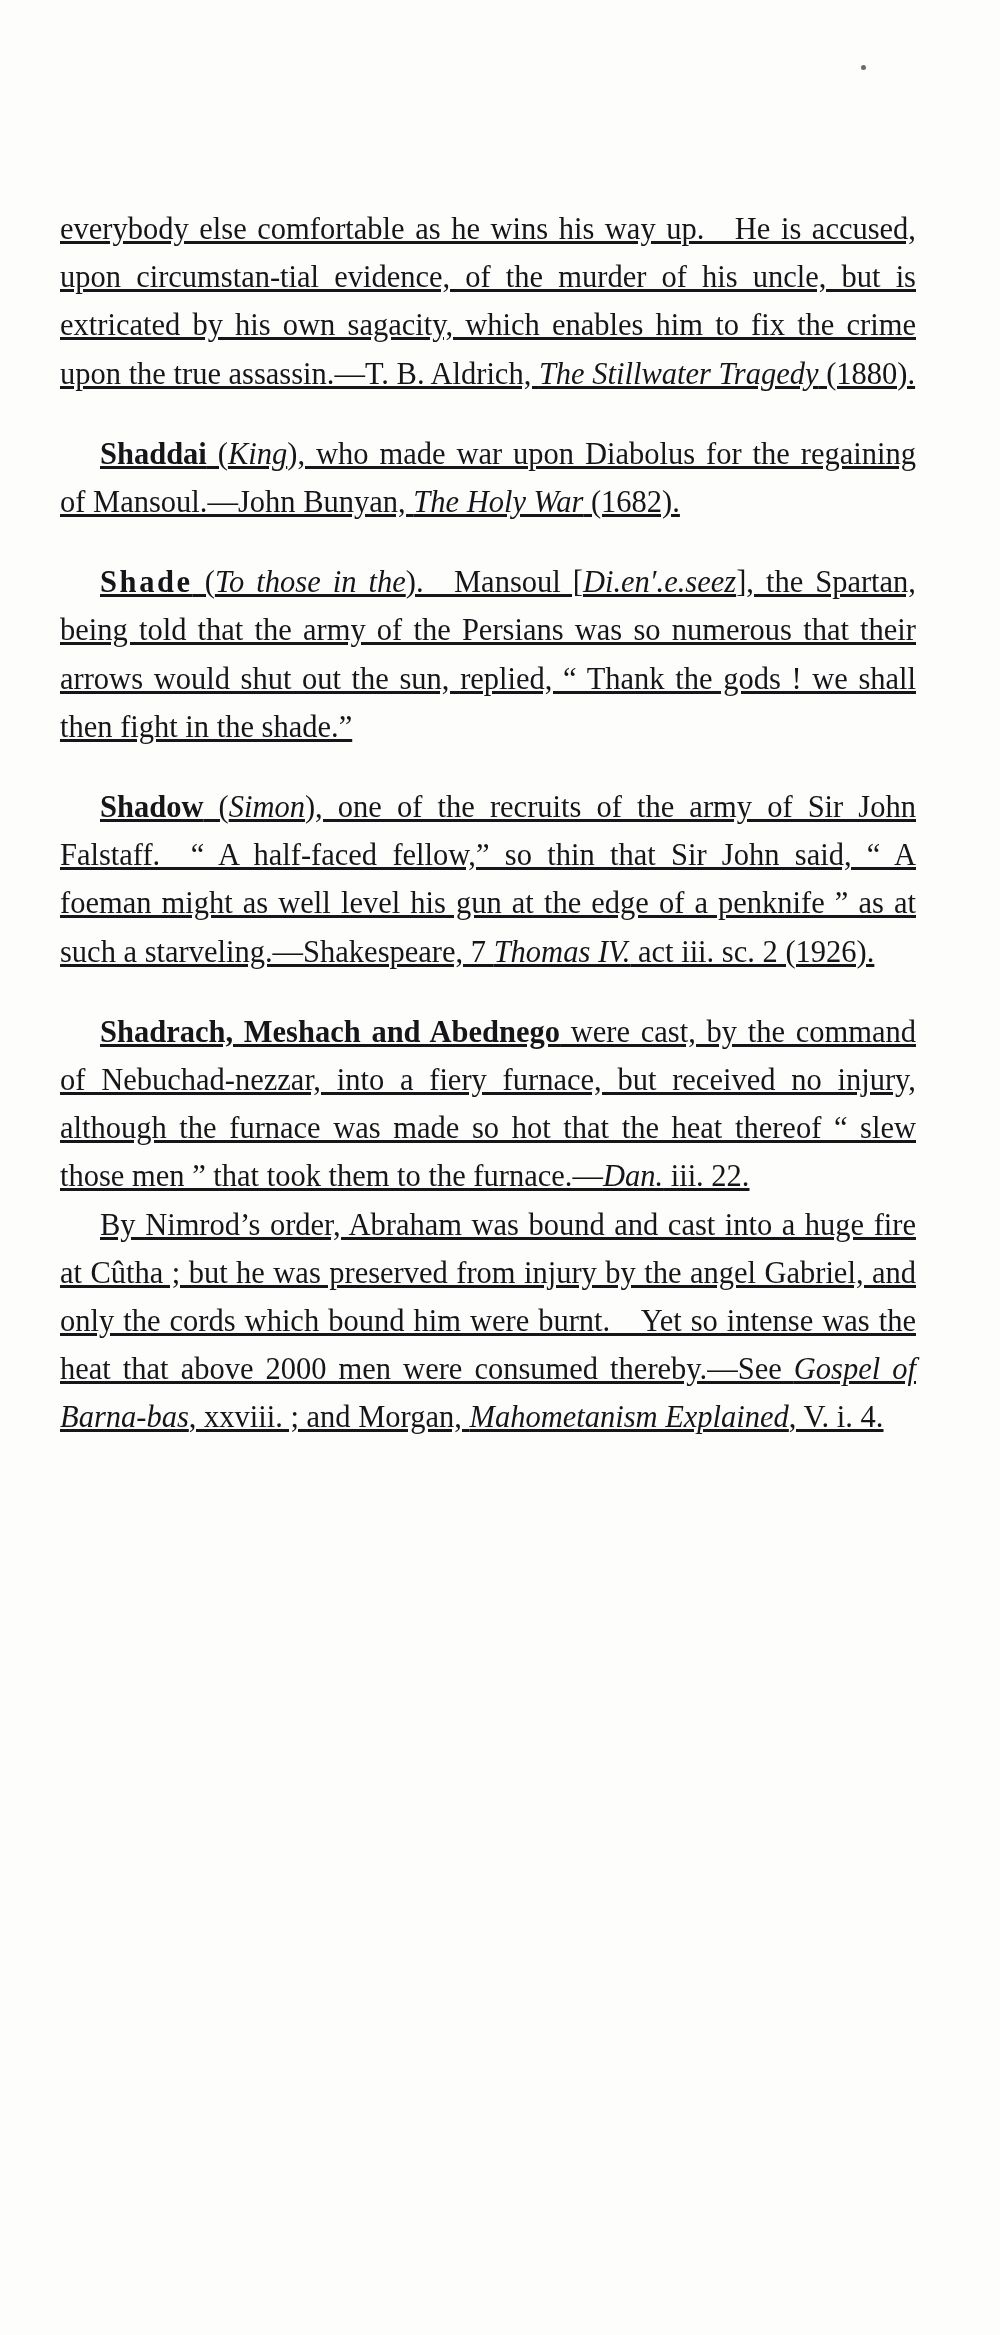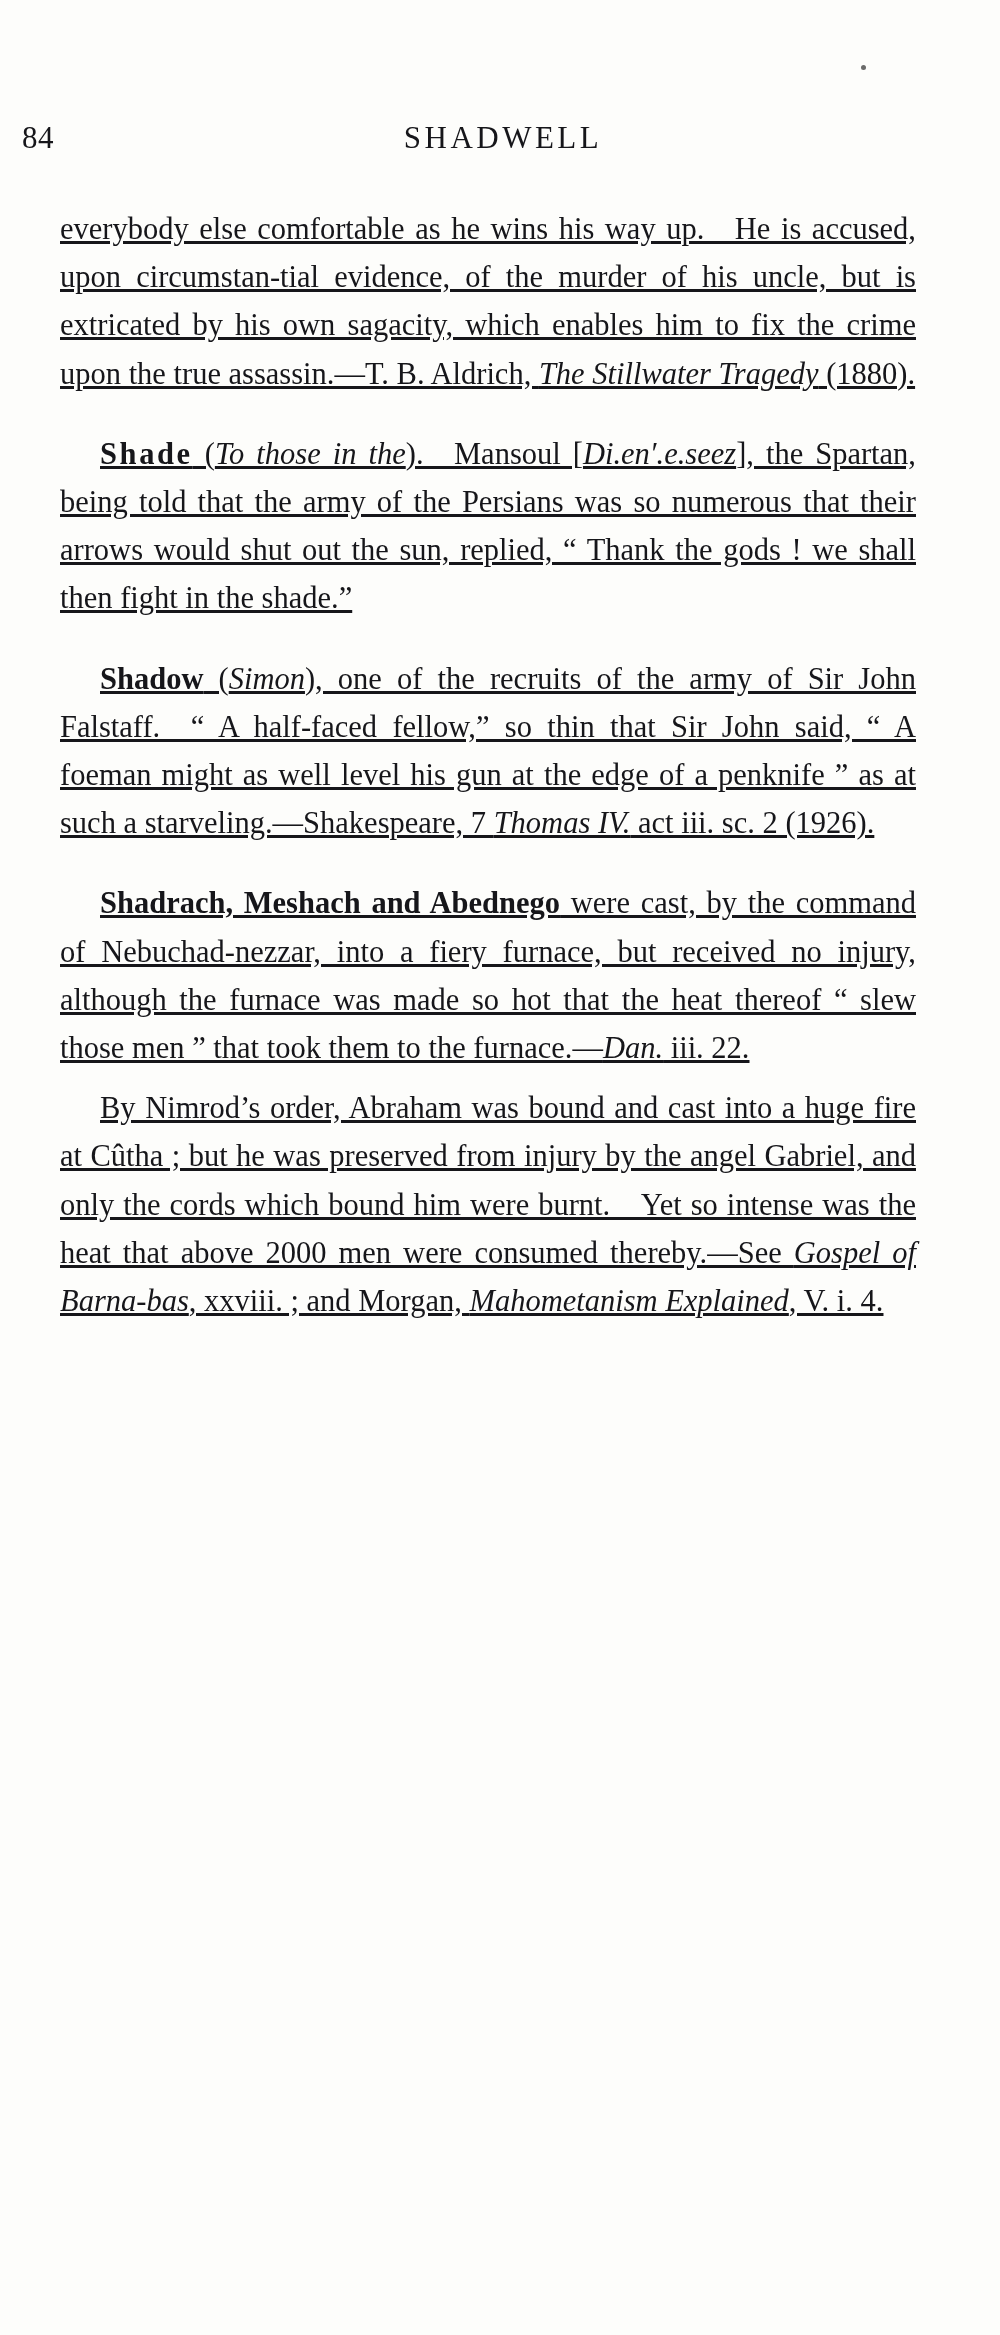--- a/index.html
+++ b/index.html
@@ -66,21 +66,21 @@
   .para {
     font-size: 30.5px;
     line-height: 48.2px;
     text-align: justify;
     text-justify: inter-word;
     margin: 0 0 32px 0;
     hyphens: manual;
     text-decoration: underline;
   }
   .para.tight {
-    margin-bottom: 12px;
+    margin-bottom: 0;
   }
   .para .indent {
     display: inline-block;
     width: 40px;
   }
   b.entry {
     font-weight: bold;
   }
   b.entry.spaced {
     letter-spacing: 2.6px;
@@ -89,31 +89,30 @@
     font-style: italic;
   }
 </style>
 </head>
 <body>
 
 <div class="page">
 
   <div class="speck"></div>
 
-  <div class="header">
-    <div class="folio">84</div>
-    <div class="running-title">SHADWELL</div>
-  </div>
 
   <div class="column">
 
     <p class="para">
       <span class="body"><span>everybody else comfortable as he wins his way up. He is accused, upon circumstan-tial evidence, of the murder of his uncle, but is extricated by his own sagacity, which enables him to fix the crime upon the true assassin.—T. B. Aldrich, </span><i>The Stillwater Tragedy</i><span> (1880).</span></span>
     </p>
 
+    <p class="para">
+      <span class="indent"></span><b class="entry">Shaddai</b><span class="body"><span> (</span><i>King</i><span>), who made war upon Diabolus for the regaining of Mansoul.—John Bunyan, </span><i>The Holy War</i><span> (1682).</span></span>
+    </p>
 
     <p class="para">
       <span class="indent"></span><b class="entry spaced">Shade</b><span class="body"><span> (</span><i>To those in the</i><span>). Mansoul [</span><i>Di.en′.e.seez</i><span>], the Spartan, being told that the army of the Persians was so numerous that their arrows would shut out the sun, replied, “ Thank the gods ! we shall then fight in the shade.”</span></span>
     </p>
 
     <p class="para">
       <span class="indent"></span><b class="entry">Shadow</b><span class="body"><span> (</span><i>Simon</i><span>), one of the recruits of the army of Sir John Falstaff. “ A half-faced fellow,” so thin that Sir John said, “ A foeman might as well level his gun at the edge of a penknife ” as at such a starveling.—Shakespeare, 7 </span><i>Thomas IV.</i><span> act iii. sc. 2 (1926).</span></span>
     </p>
 
     <p class="para tight">

